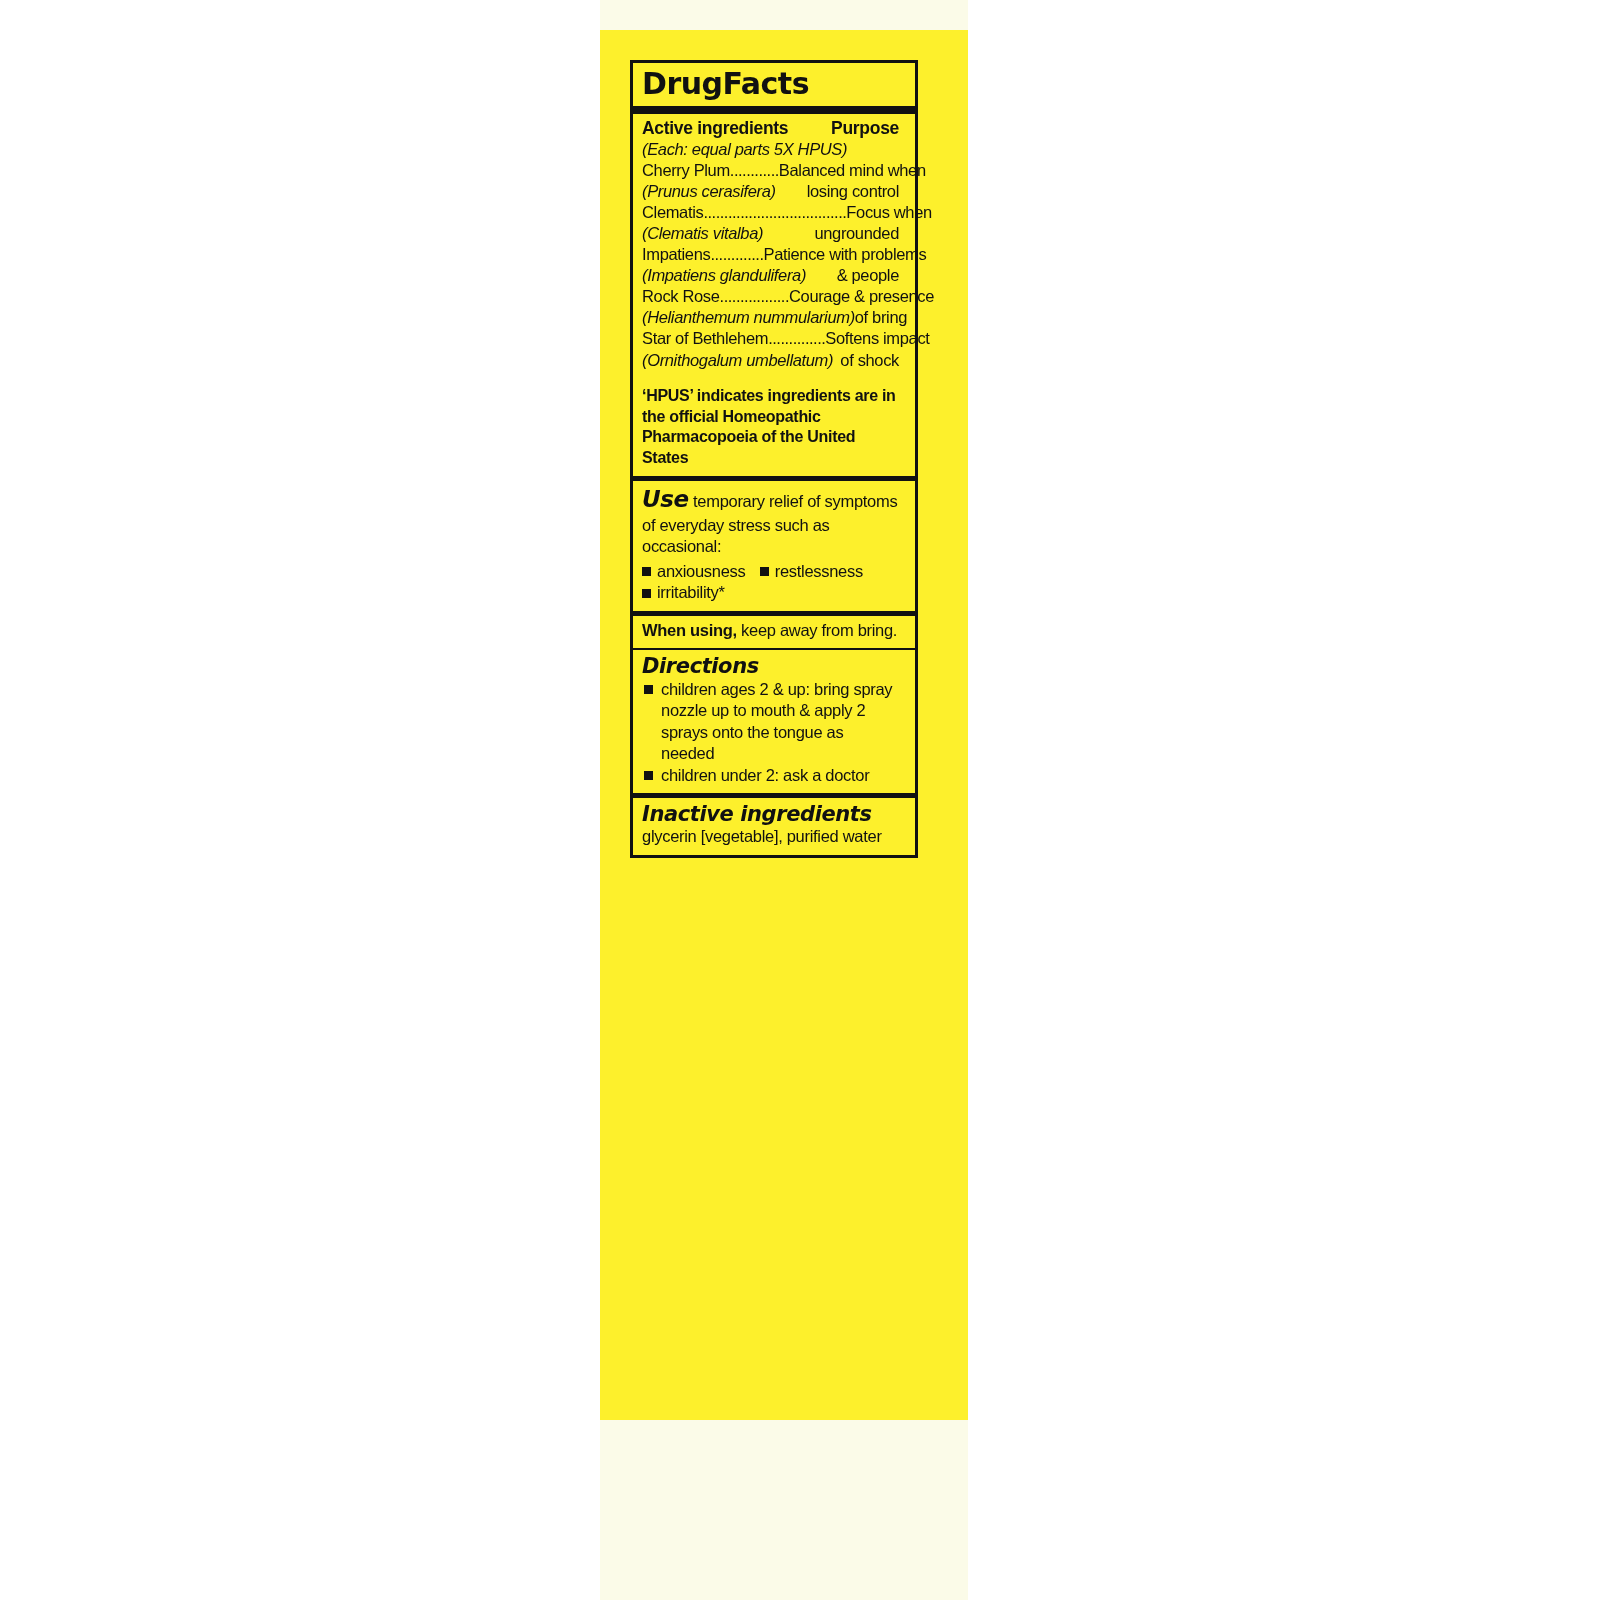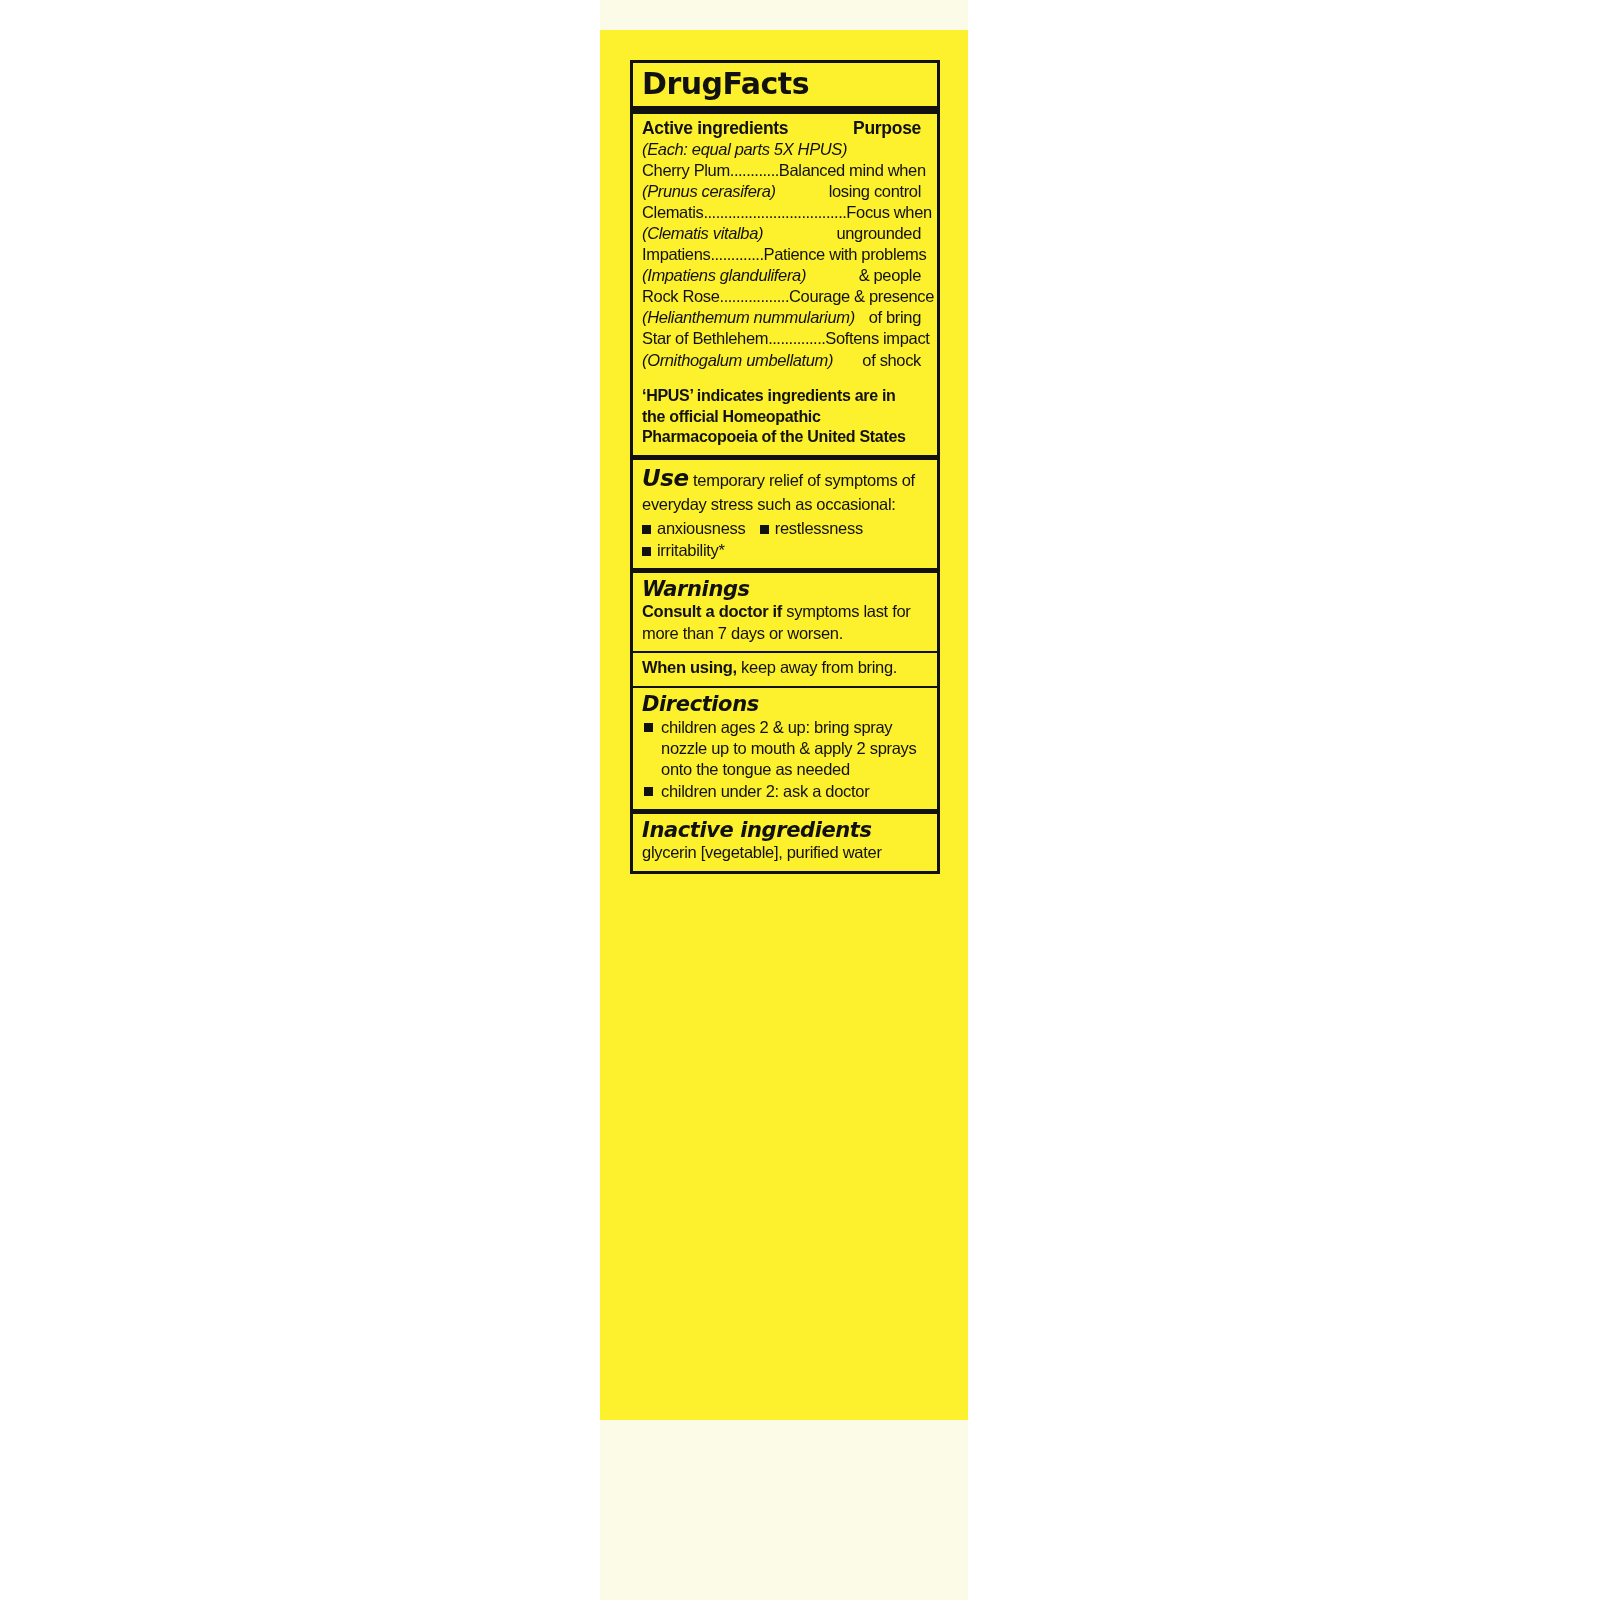--- a/index.html
+++ b/index.html
@@ -30,21 +30,21 @@
     width: 368px;
     height: 1390px;
     background: #fdf02c;
   }
 
   
   #facts {
     position: absolute;
     left: 630px;
     top: 60px;
-    width: 310px;
+    width: 288px;
     box-sizing: border-box;
     border: 3px solid #111;
     background: transparent;
     color: #111;
   }
 
   .rule-thick {
     border-bottom: 8px solid #111;
   }
   .rule-med {
@@ -225,27 +225,20 @@
     </div>
     <div class="para" style="margin-top:3px;">
       <span class="inline-sq"></span><span>anxiousness</span>
       <span class="inline-sq" style="margin-left:10px;"></span><span>restlessness</span>
     </div>
     <div class="para">
       <span class="inline-sq"></span><span>irritability*</span>
     </div>
   </div>
 
-  <div class="sec rule-thin">
-    <div class="sec-head">Warnings</div>
-    <div class="para">
-      <span class="bold">Consult a doctor if</span>
-      <span>symptoms last for more than 7 days or worsen.</span>
-    </div>
-  </div>
 
   <div class="sec rule-thin">
     <div class="para">
       <span class="bold">When using,</span>
       <span>keep away from bring.</span>
     </div>
   </div>
 
 
   <div class="sec rule-med">

